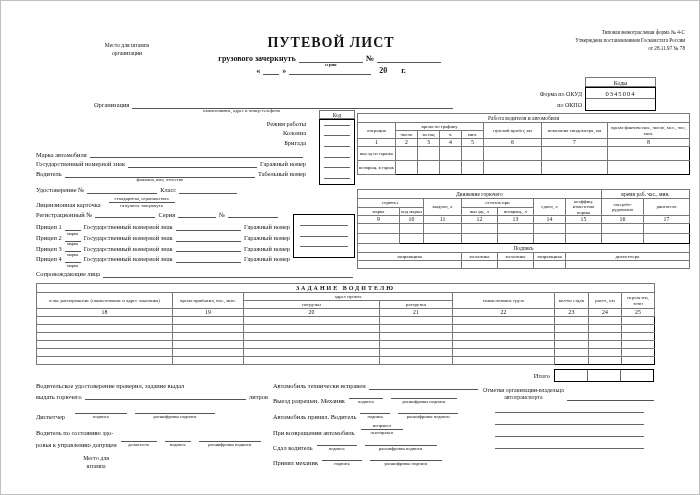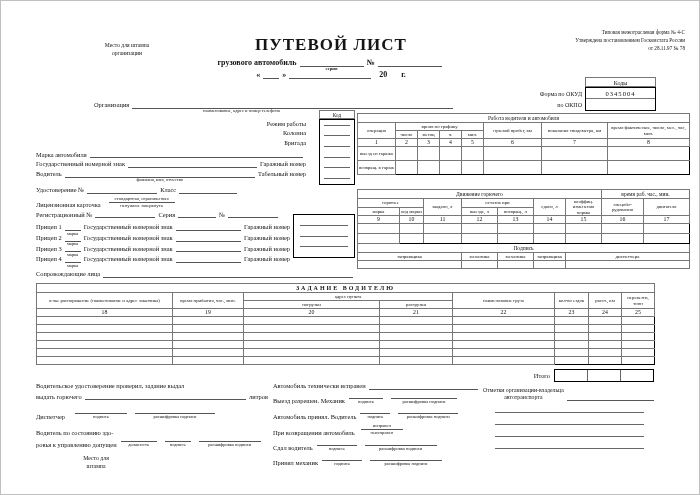--- a/index.html
+++ b/index.html
@@ -17,21 +17,21 @@
 .sig-row{display:flex;align-items:flex-end;font-size:6.4px;white-space:nowrap;line-height:1.2}
 .sig-blank{display:inline-flex;flex-direction:column;margin:0 4px}
 .sig-blank .ln{display:block;border-bottom:1px solid #555;height:6px;width:100%}
 .sig-blank .cap{font-style:normal;font-size:4.5px;text-align:center;line-height:1.4;white-space:nowrap}
 .stack{display:inline-flex;flex-direction:column;margin-left:8px}
 .stack i{font-style:normal;font-size:4.7px;text-align:center;line-height:1.3}
 .stack i:first-child{border-bottom:1px solid #555;padding:0 6px}
 
 #stamp{left:58px;top:40px;width:136px;text-align:center;font-size:5.6px;line-height:1.5}
 #title-block{left:175px;top:34px;width:310px;text-align:center}
-.t1{font-weight:bold;font-size:17px;letter-spacing:1px}
+.t1{font-weight:bold;font-size:14px;letter-spacing:1px}
 .t2,.t3{font-weight:bold;font-size:8px;display:flex;justify-content:center;align-items:flex-end;margin-top:3px}
 .t2 .blank,.t3 .blank{height:8px}
 #form-info{right:14px;top:28px;text-align:right;font-size:5.2px;line-height:1.5}
 #codes{left:455px;top:76px;width:200px;display:flex;justify-content:flex-end}
 .codes-labels{font-size:6px;text-align:right;margin-top:11px;line-height:1}
 .codes-labels div{height:11px;padding:3px 3px 0 0}
 .codes-col{width:71px;font-size:6px;text-align:center}
 .codes-head{border:1px solid #777;height:10px;line-height:10px}
 .codes-box{border:1.6px solid #000}
 .cb-row{height:11px;line-height:11px;font-size:6.6px;letter-spacing:1px}
@@ -96,21 +96,21 @@
 <div class="page">
 
   <div class="abs" id="stamp">
     <div>Место для штампа</div>
     <div>организации</div>
   </div>
 
   <div class="abs" id="title-block">
     <div class="t1">ПУТЕВОЙ ЛИСТ</div>
     <div class="t2">
-      <span>грузового автомобиль</span>
+      <span>грузового зачеркнуть</span>
       <span class="blank" style="width:64px">
           <i class="cap-under">серия</i>
         </span>
       <span>№</span>
       <span class="blank" style="width:64px"></span>
     </div>
     <div class="t3">
       <span>«</span>
       <span class="blank" style="width:16px"></span>
       <span>»</span>

